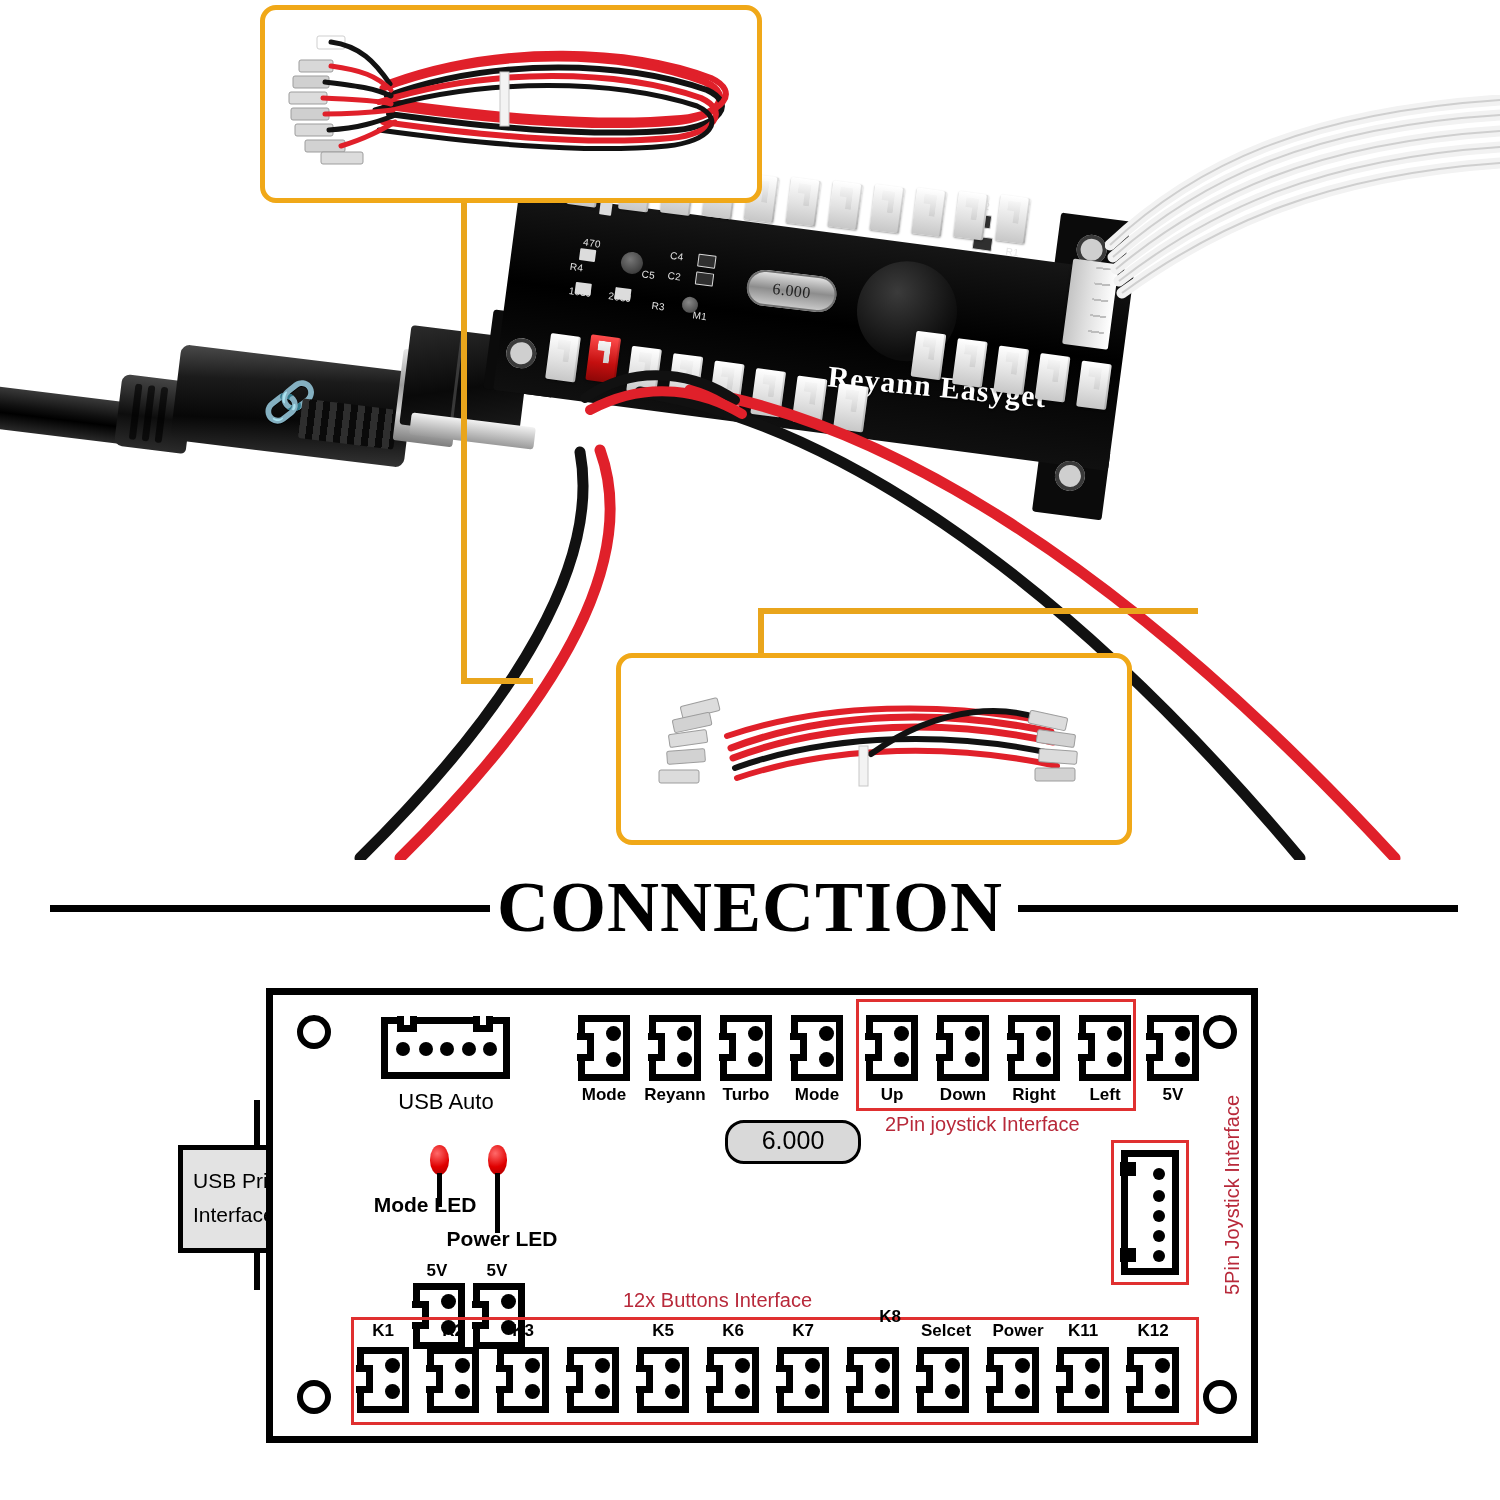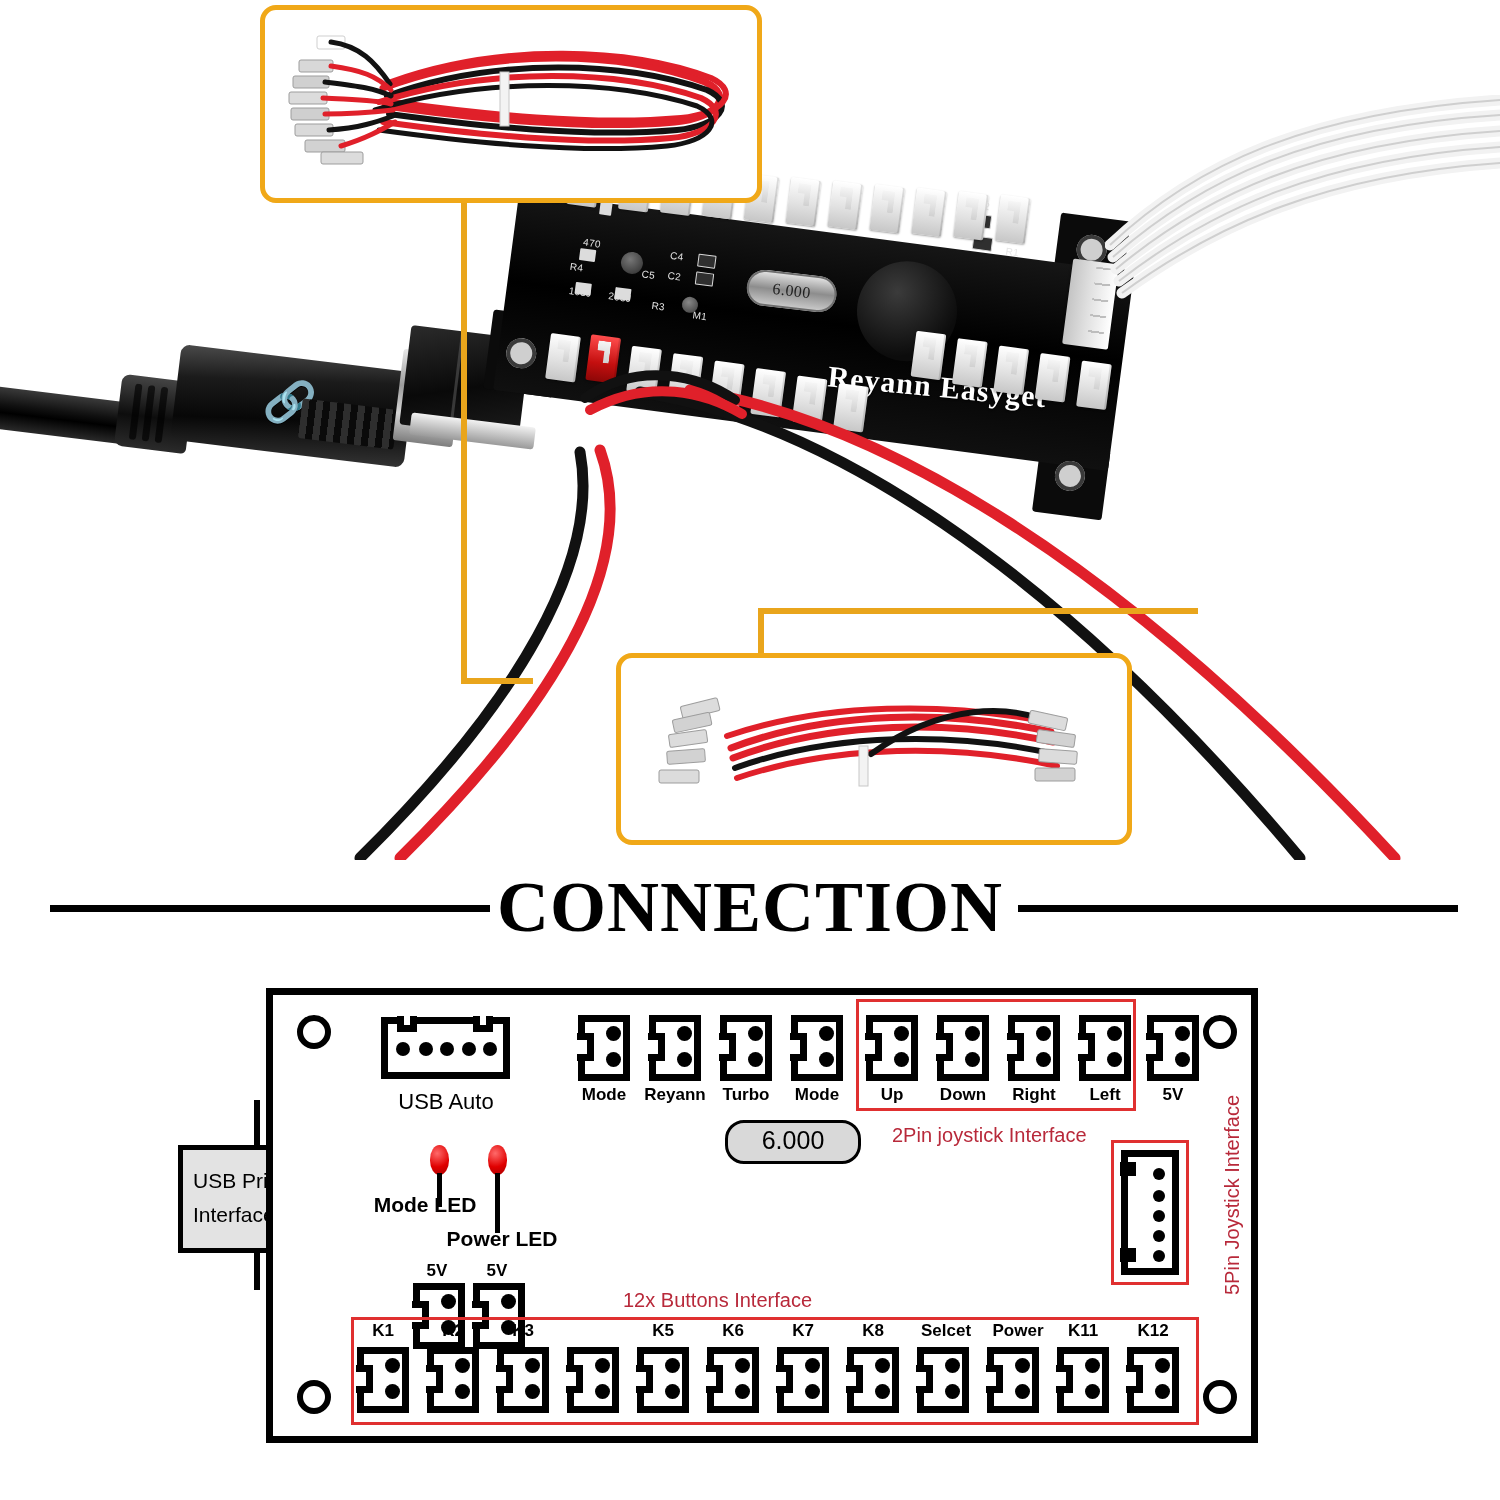--- a/index.html
+++ b/index.html
@@ -433,21 +433,21 @@
 
   <div class="conn2" style="left:874px;top:20px;">
     <div class="shell"></div>
       <div class="notch"></div>
       <div class="p p1"></div>
       <div class="p p2"></div>
     </div>
   <div class="conn-label" style="left:852px;top:90px;width:96px;">5V</div>
 
   <div class="redframe" style="left:583px;top:4px;width:280px;height:112px;"></div>
-  <div class="redtext" style="left:612px;top:129px;margin-left:7px;">2Pin joystick Interface</div>
+  <div class="redtext" style="left:612px;top:118px;">2Pin joystick Interface</div>
 
   <div id="pin5">
     <div class="b"></div>
     <div class="n" style="top:12px;"></div>
     <div class="n" style="top:98px;"></div>
     <div class="p" style="top:18px;"></div>
     <div class="p" style="top:40px;"></div>
     <div class="p" style="top:60px;"></div>
     <div class="p" style="top:80px;"></div>
     <div class="p" style="top:100px;"></div>
@@ -507,21 +507,21 @@
     </div>
 
   <div class="conn-label" style="left:502px;top:326px;width:56px;">K7</div>
   <div class="conn2" style="left:504px;top:352px;">
       <div class="shell"></div>
       <div class="notch"></div>
       <div class="p p1"></div>
       <div class="p p2"></div>
     </div>
 
-  <div class="conn-label" style="left:572px;top:326px;width:56px;">K8</div>
+  <div class="conn-label" style="left:572px;top:312px;width:56px;text-align:right;">K8</div>
   <div class="conn2" style="left:574px;top:352px;">
       <div class="shell"></div>
       <div class="notch"></div>
       <div class="p p1"></div>
       <div class="p p2"></div>
     </div>
 
   <div class="conn-label" style="left:628px;top:326px;width:90px;">Selcet</div>
   <div class="conn2" style="left:644px;top:352px;">
       <div class="shell"></div>

